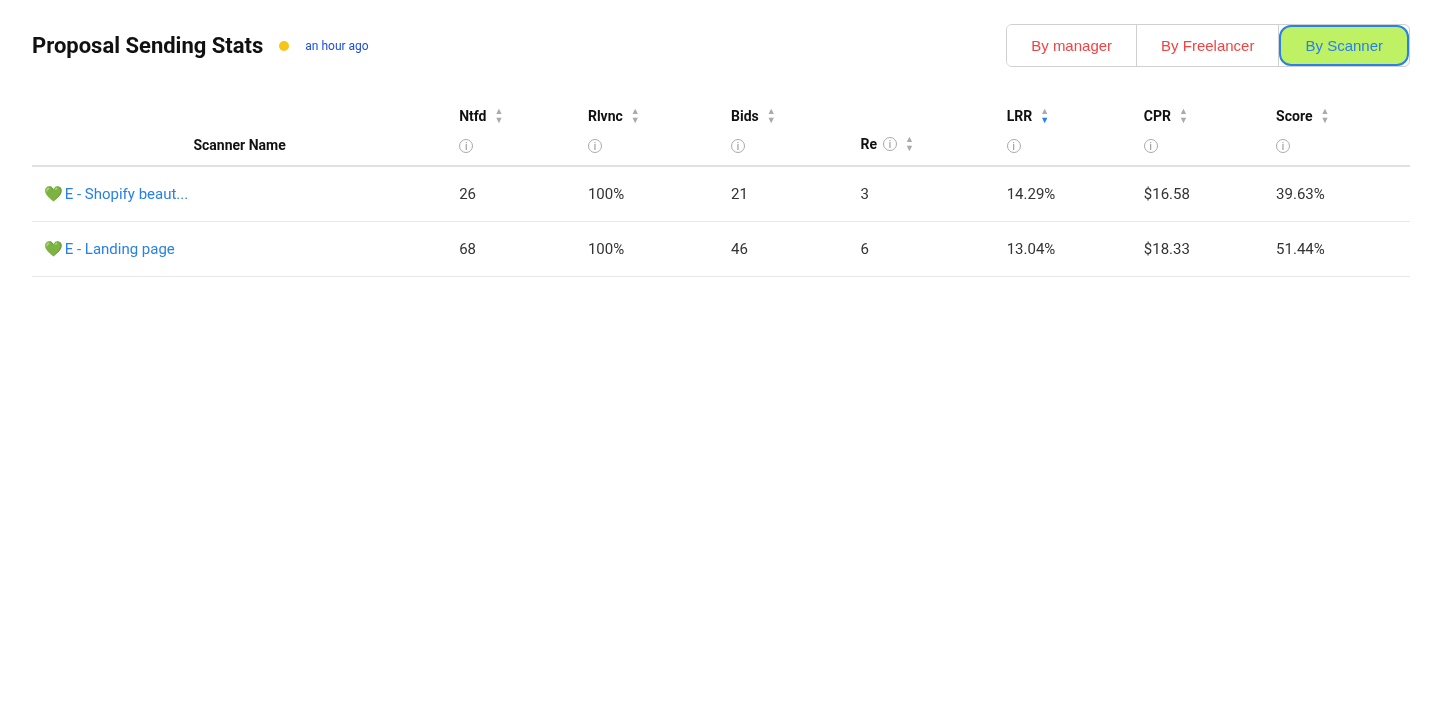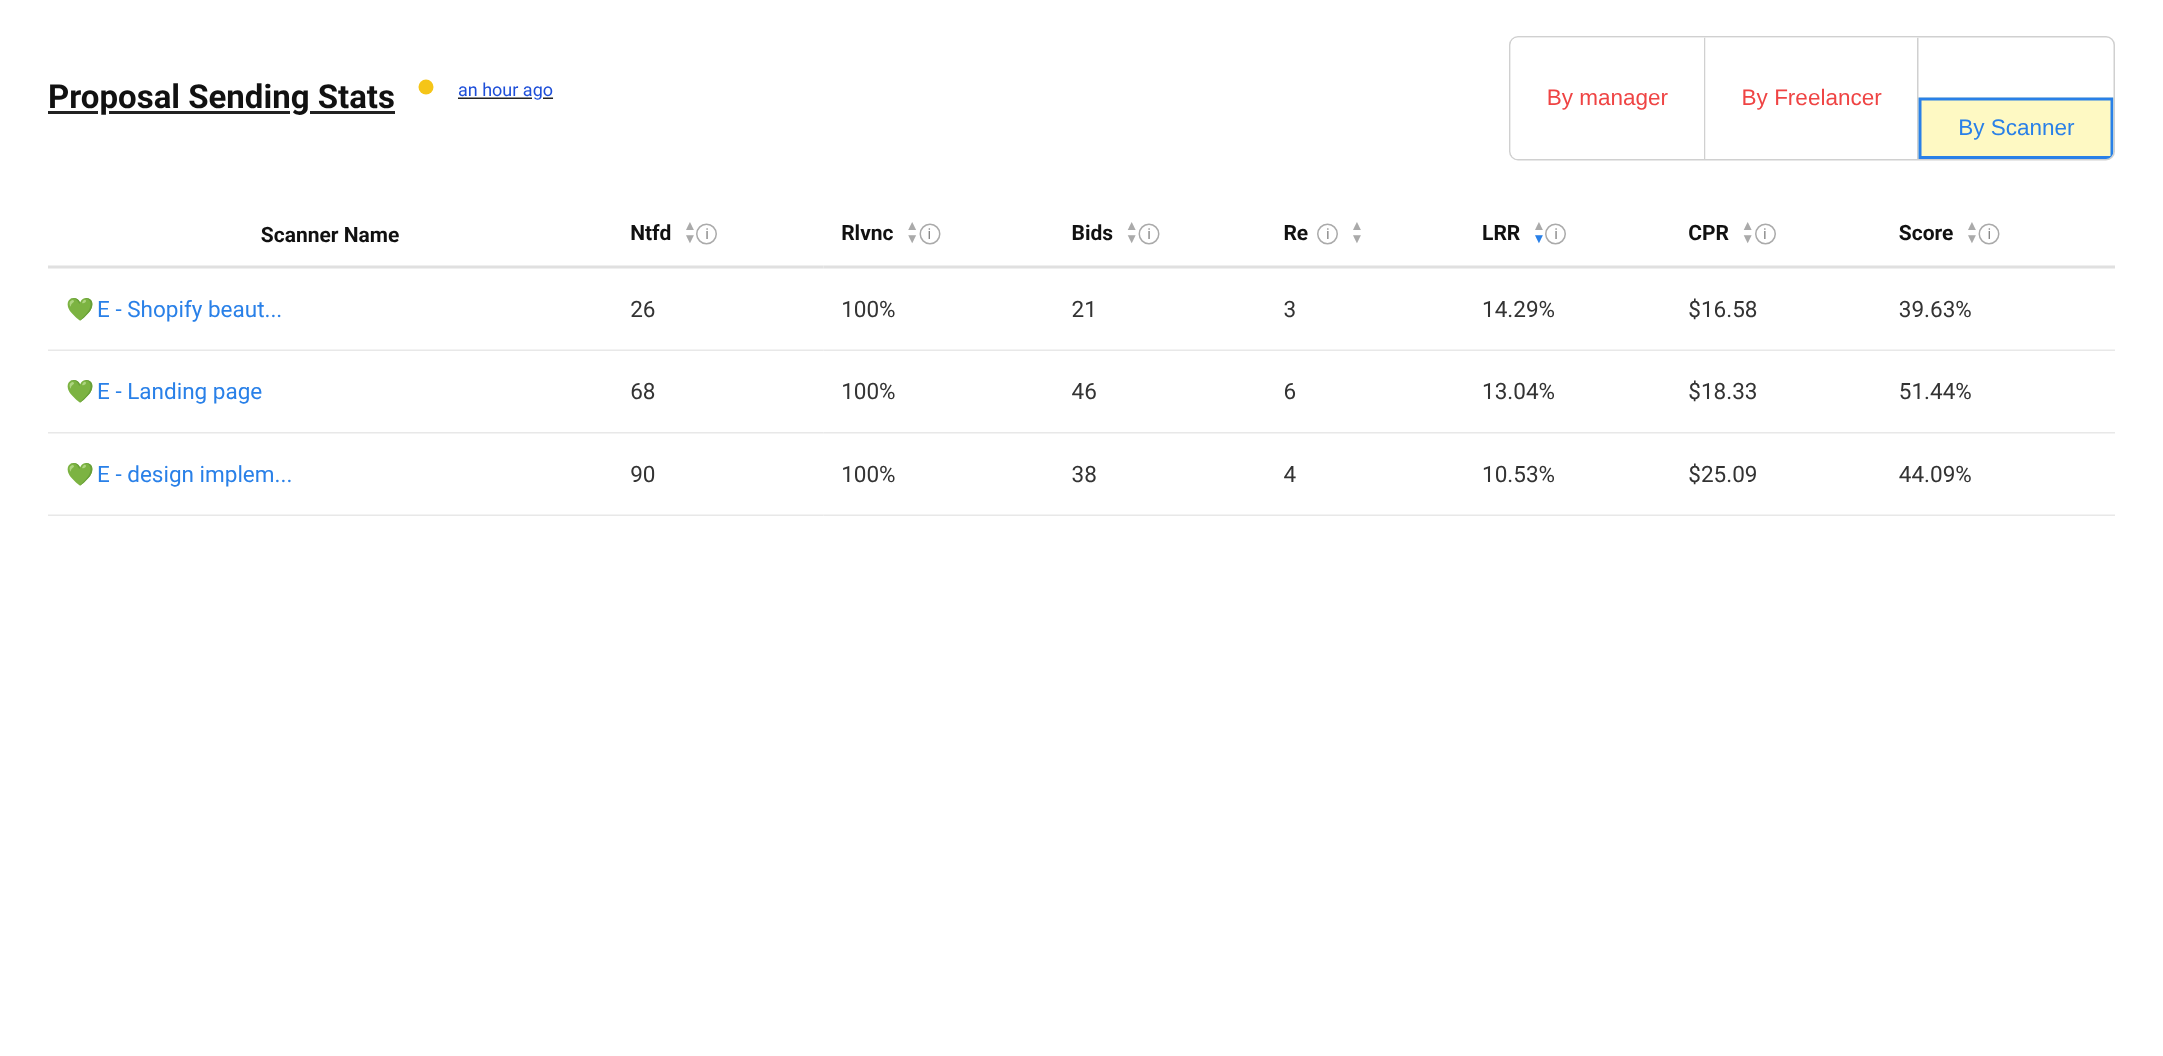--- a/index.html
+++ b/index.html
@@ -19,23 +19,22 @@
     
     .header {
       display: flex;
       align-items: center;
       justify-content: space-between;
       margin-bottom: 32px;
     }
 
     .header-left {
       display: flex;
-      align-items: flex-start;
+      align-items: center;
       gap: 12px;
-      text-decoration: underline;
     }
 
     .page-title {
       font-size: 22px;
       font-weight: 700;
       color: #111;
     }
 
     .status-dot {
       width: 10px;
@@ -71,23 +70,22 @@
       white-space: nowrap;
     }
 
     .tab-btn:last-child {
       border-right: none;
     }
 
     .tab-btn.active {
       color: #2980e8;
       border: 2px solid #2980e8;
-      border-radius: 0;
-      background: #fef9c3;
-      margin-top: 40px;
+      border-radius: 12px;
+      background: #bef264;
     }
 
     
     .table-wrapper {
       width: 100%;
     }
 
     table {
       width: 100%;
       border-collapse: collapse;
@@ -102,22 +100,22 @@
       padding: 8px 12px 12px 12px;
       font-size: 14px;
       font-weight: 700;
       color: #111;
       vertical-align: bottom;
       white-space: nowrap;
     }
 
     th .col-header-inner {
       display: flex;
-      flex-direction: row;
-      gap: 0;
+      flex-direction: column;
+      gap: 12px;
     }
 
     th .col-name-row {
       display: flex;
       align-items: center;
       gap: 4px;
     }
 
     th .sort-icons {
       display: flex;
@@ -310,26 +308,16 @@
           <tr>
             <td class="scanner-name"><span class="heart">💚</span><span>E - Landing page</span></td>
             <td>68</td>
             <td>100%</td>
             <td>46</td>
             <td>6</td>
             <td>13.04%</td>
             <td>$18.33</td>
             <td>51.44%</td>
           </tr>
-          <tr>
-            <td class="scanner-name"><span class="heart">💚</span><span>E - design implem...</span></td>
-            <td>90</td>
-            <td>100%</td>
-            <td>38</td>
-            <td>4</td>
-            <td>10.53%</td>
-            <td>$25.09</td>
-            <td>44.09%</td>
-          </tr>
         </tbody>
     </table>
   </div>
 </div>
 
 </body></html>

